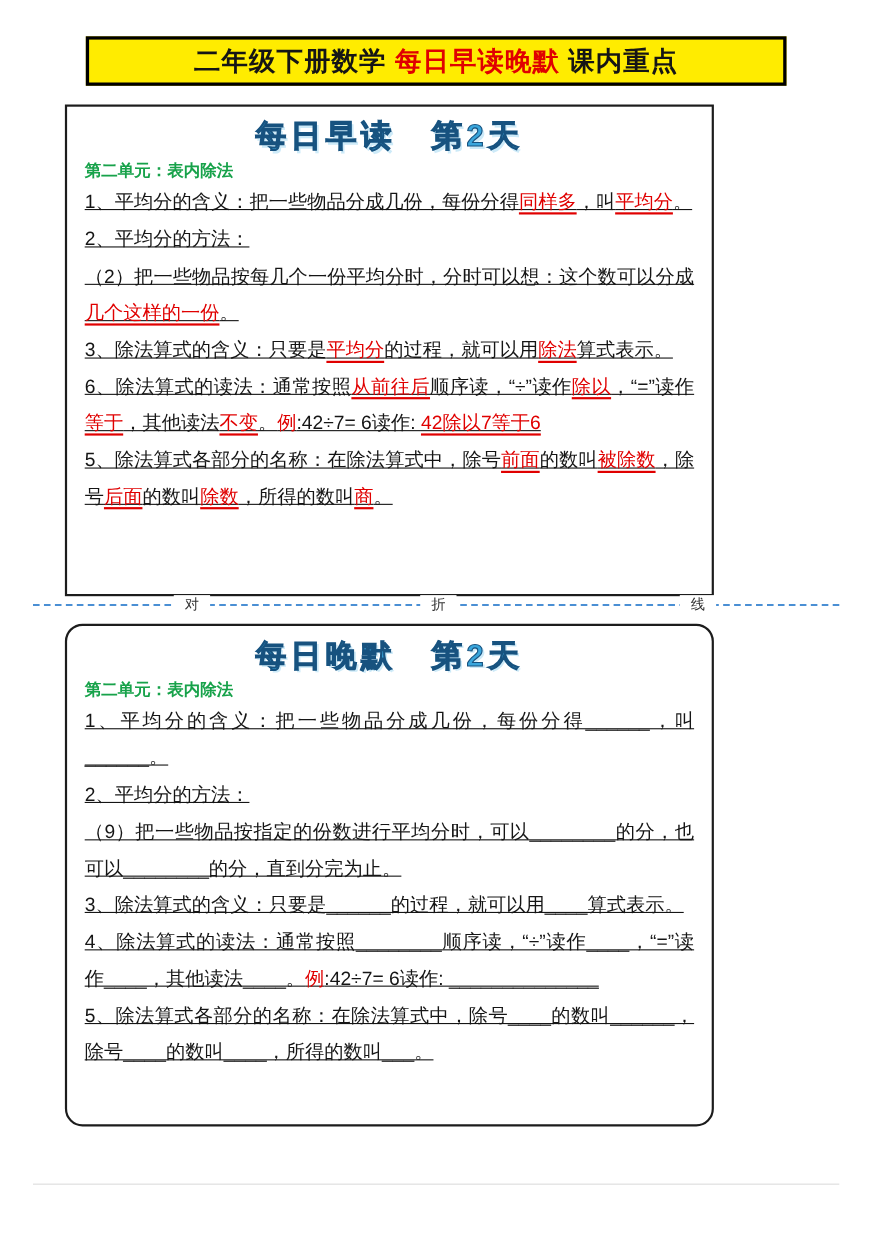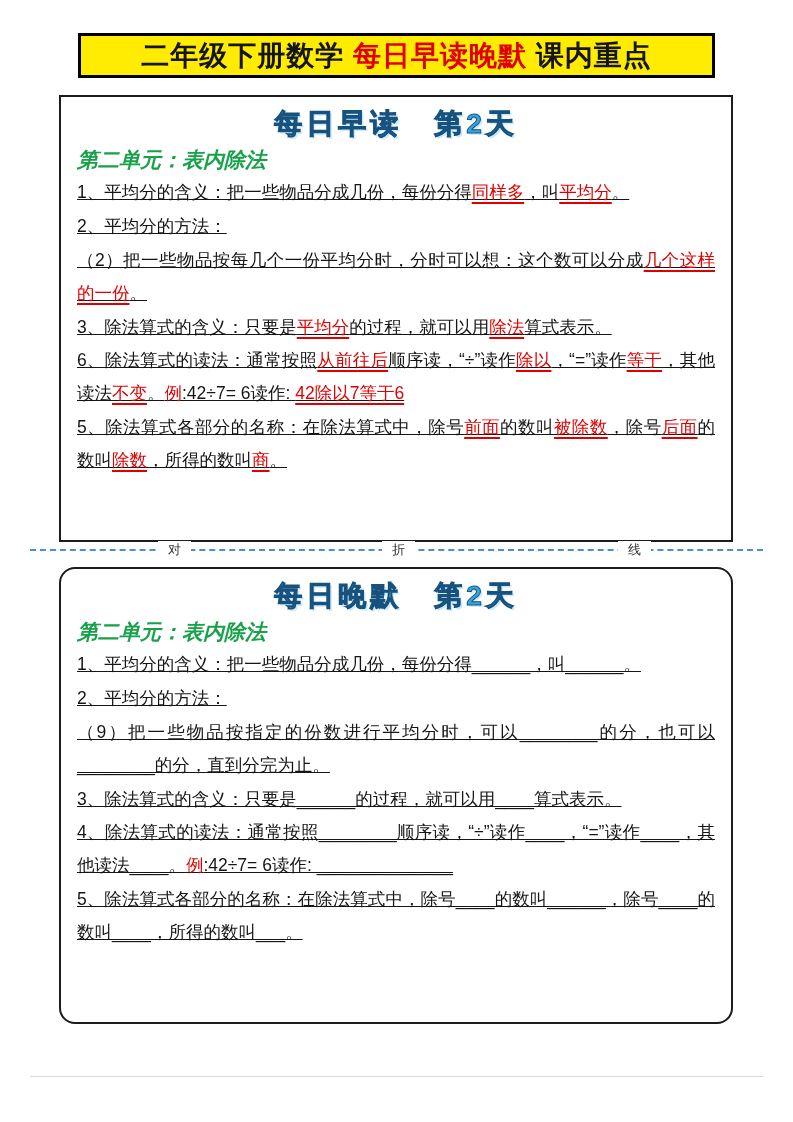--- a/index.html
+++ b/index.html
@@ -20,46 +20,45 @@
     font-family:"Liberation Sans","DejaVu Sans",sans-serif;
     color:var(--ink);
     overflow:hidden;
   }
   
   .banner{
     position:absolute;left:78px;top:33px;width:637px;height:45px;
     background:var(--banner-yellow);
     border:3px solid #000;
     display:flex;align-items:center;justify-content:center;
-    font-size:28px;font-weight:bold;letter-spacing:1px;
+    font-size:24px;font-weight:bold;letter-spacing:1px;
     white-space:pre;
   }
   .banner .red{color:var(--accent-red);}
   
   .box{
-    position:absolute;left:59px;width:674px;
+    position:absolute;left:59px;width:590px;
     border:2px solid #1c1c1c;background:#fff;
     padding:6px 16px 8px 16px;
     overflow:hidden;
   }
   .box.morning{top:95px;height:447px;}
   .box.evening{top:567px;height:457px;border-radius:16px;}
   .fancy{
     margin:2px 0 3px 0;
     text-align:center;
     font-size:28px;font-weight:bold;letter-spacing:4px;
     color:var(--title-blue);
     -webkit-text-stroke:1px var(--title-outline);
     text-shadow:2px 2px 0 #cdeaf8;
   }
   .unit{
     margin:0 0 2px 0;
-    font-size:21px;font-weight:bold;
+    font-size:15px;font-weight:bold;
     color:var(--unit-green);
-    font-style:italic;
   }
   .line{
     margin:1px 0;
     font-size:17.5px;
     line-height:1.88;
     text-align:justify;
     color:var(--ink);
     text-decoration:underline;
   }
   .line .hl{

